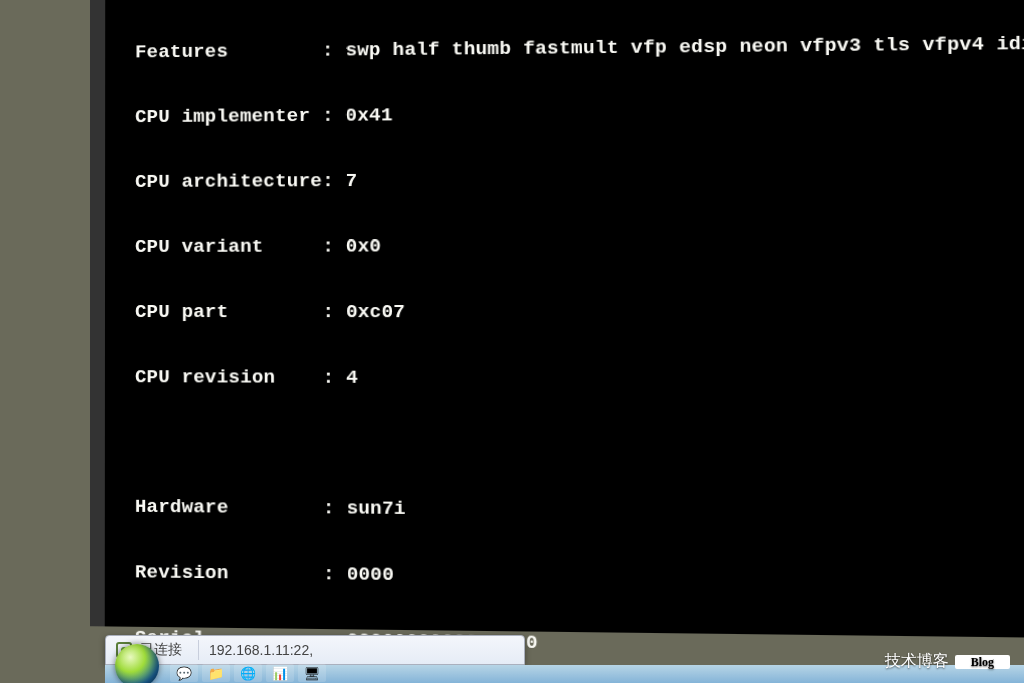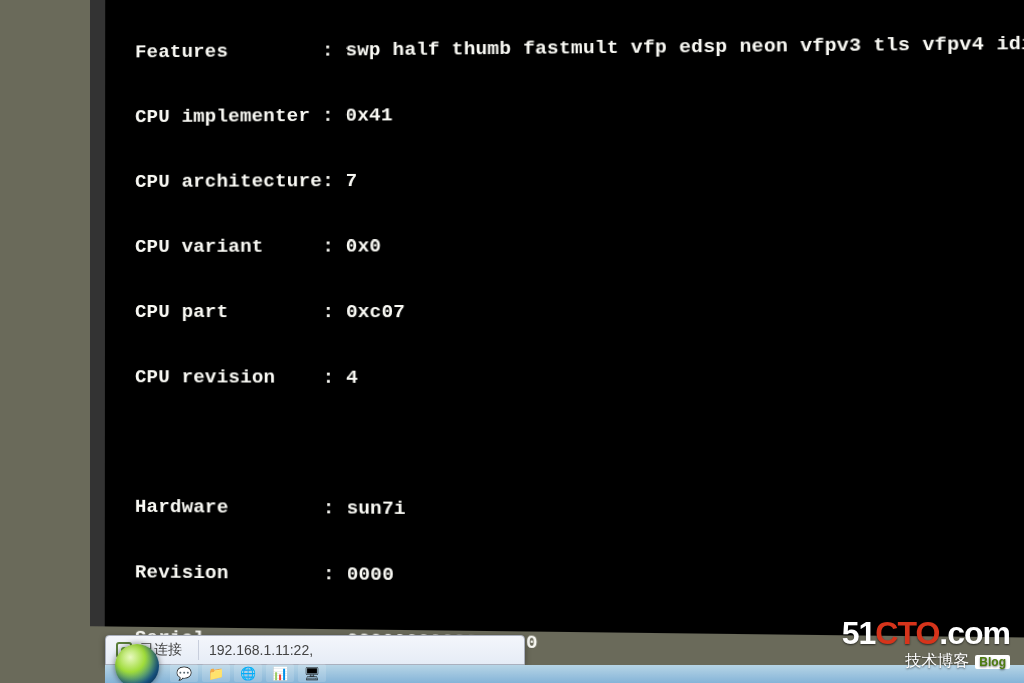--- a/index.html
+++ b/index.html
@@ -133,25 +133,26 @@
   .watermark .sub {
     font-size: 16px;
     margin-top: 4px;
     display: flex;
     justify-content: flex-end;
     align-items: baseline;
     gap: 6px;
   }
   .watermark .sub .blog {
     background: #fff;
-    color: #4d7c0f;
+    color: #000000;
     font-size: 12px;
-    padding: 1px 4px;
+    padding: 1px 16px;
     border-radius: 2px;
     font-weight: 700;
+    font-family: Liberation Serif, serif;
   }
 </style>
 </head>
 <body>
 
 <div class="screen-frame">
   <div class="term">
     <span class="line"><span>Features</span>        <span>:</span> <span>swp half thumb fastmult vfp edsp neon vfpv3 tls vfpv4 idi</span></span>
     <span class="line"><span>CPU implementer</span> <span>:</span> <span>0x41</span></span>
     <span class="line"><span>CPU architecture</span><span>:</span> <span>7</span></span>
@@ -188,20 +189,17 @@
 <div class="orb"></div>
 <div class="tray-icons">
   <span>💬</span>
   <span>📁</span>
   <span>🌐</span>
   <span>📊</span>
   <span>🖥</span>
 </div>
 
 <div class="watermark">
-  <div class="big">
-    <span>51</span><span class="red">CTO</span><span>.com</span>
-  </div>
   <div class="sub">
     <span>技术博客</span>
     <span class="blog">Blog</span>
   </div>
 </div>
 
 </body></html>

